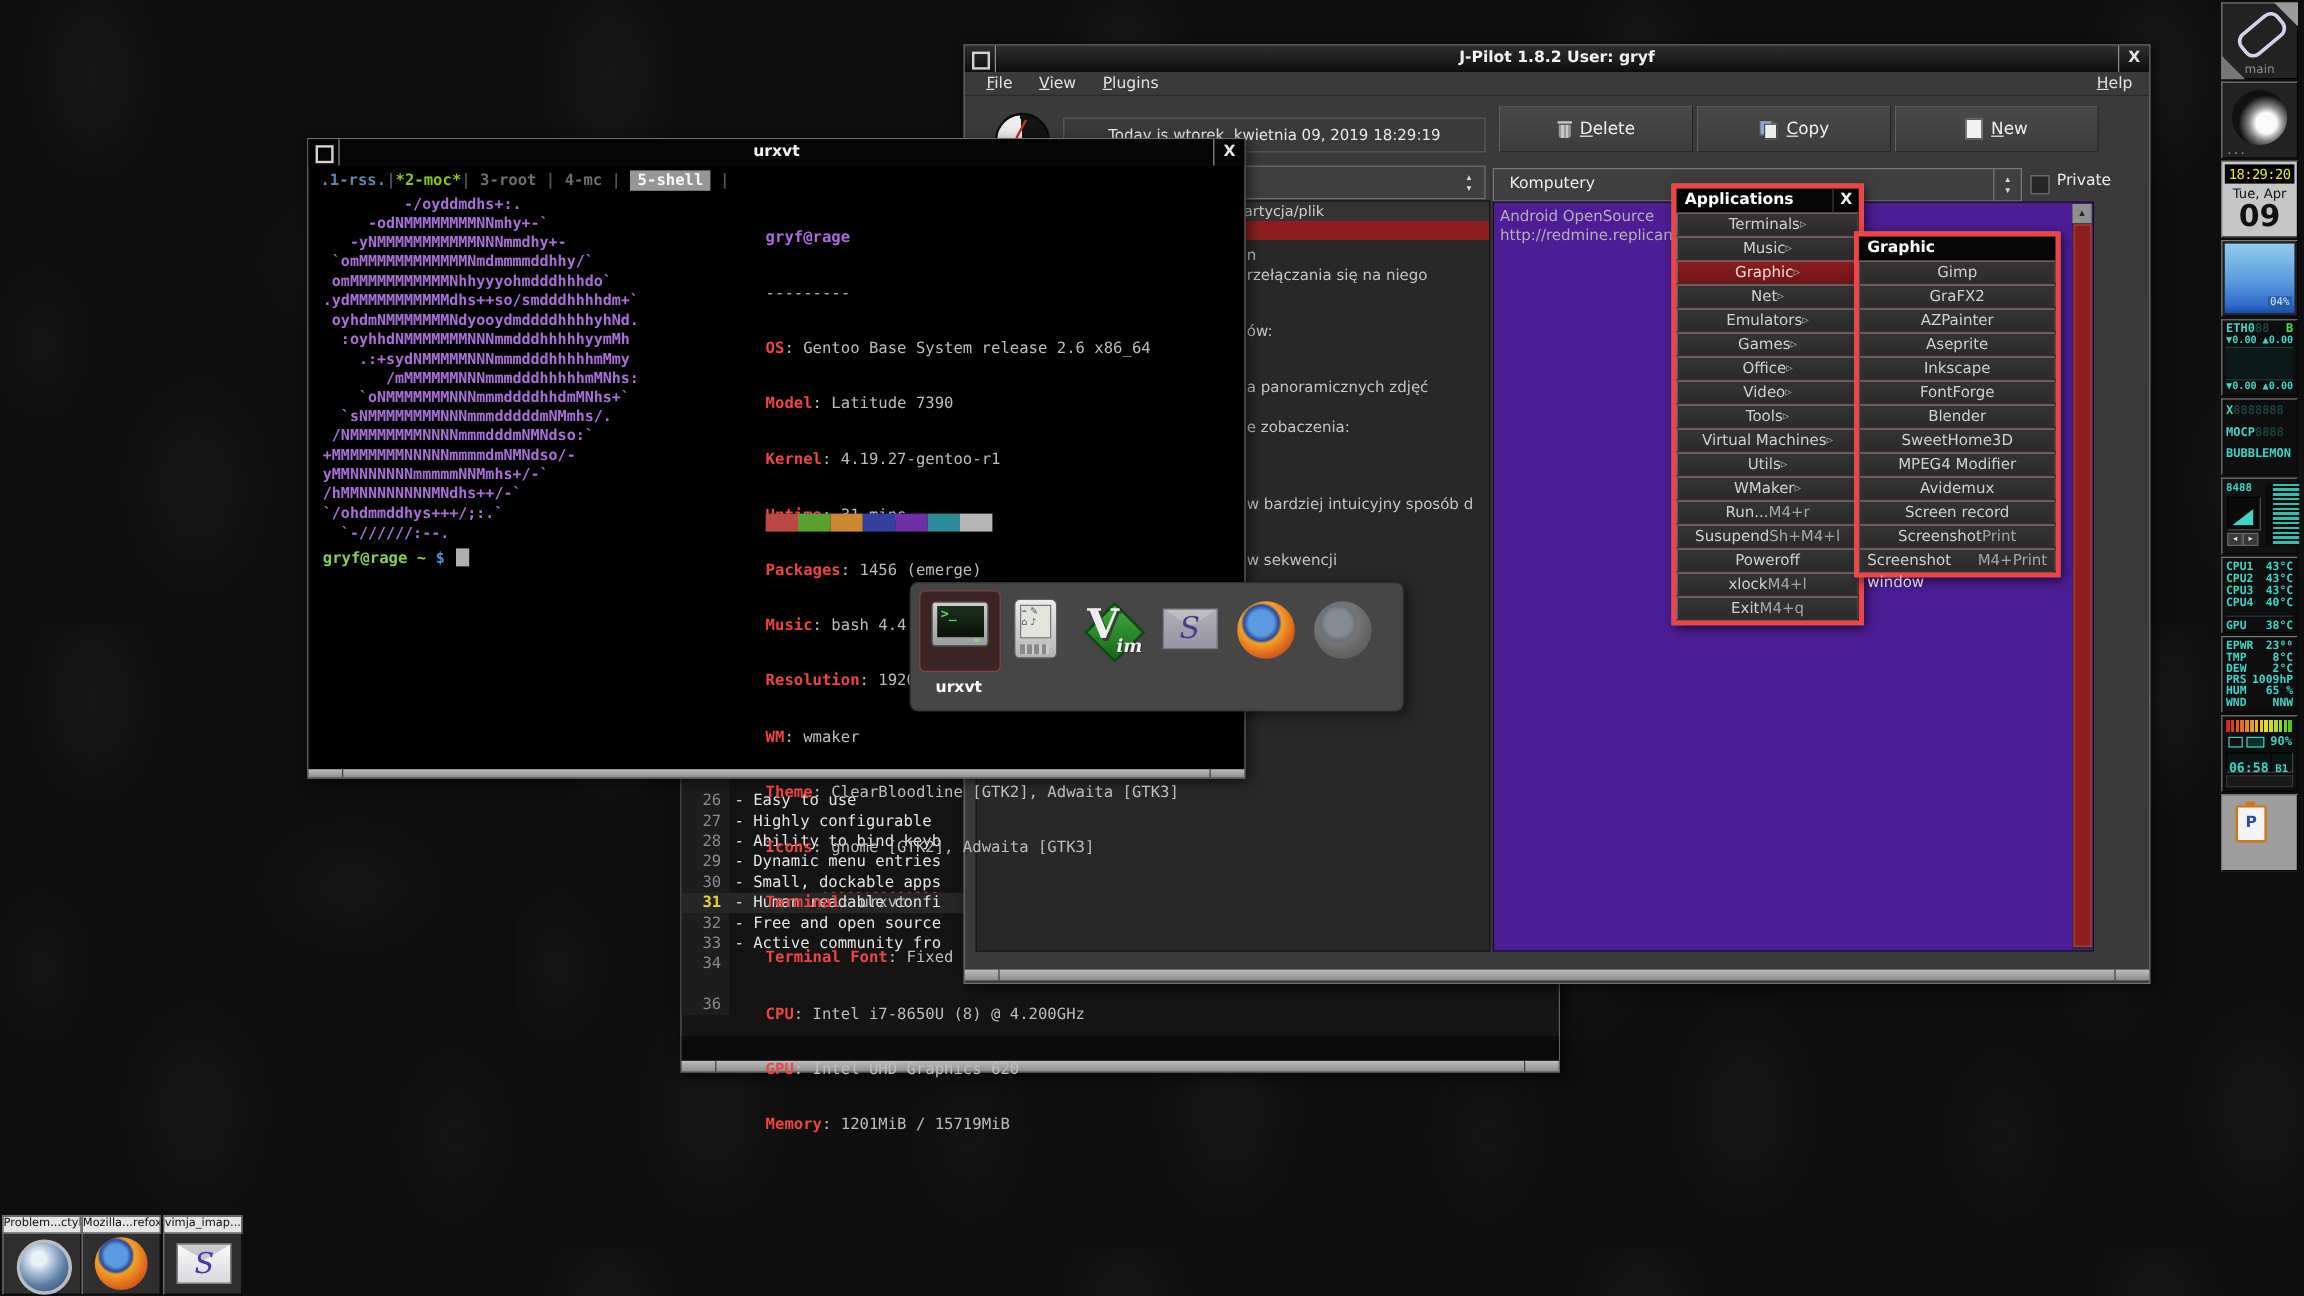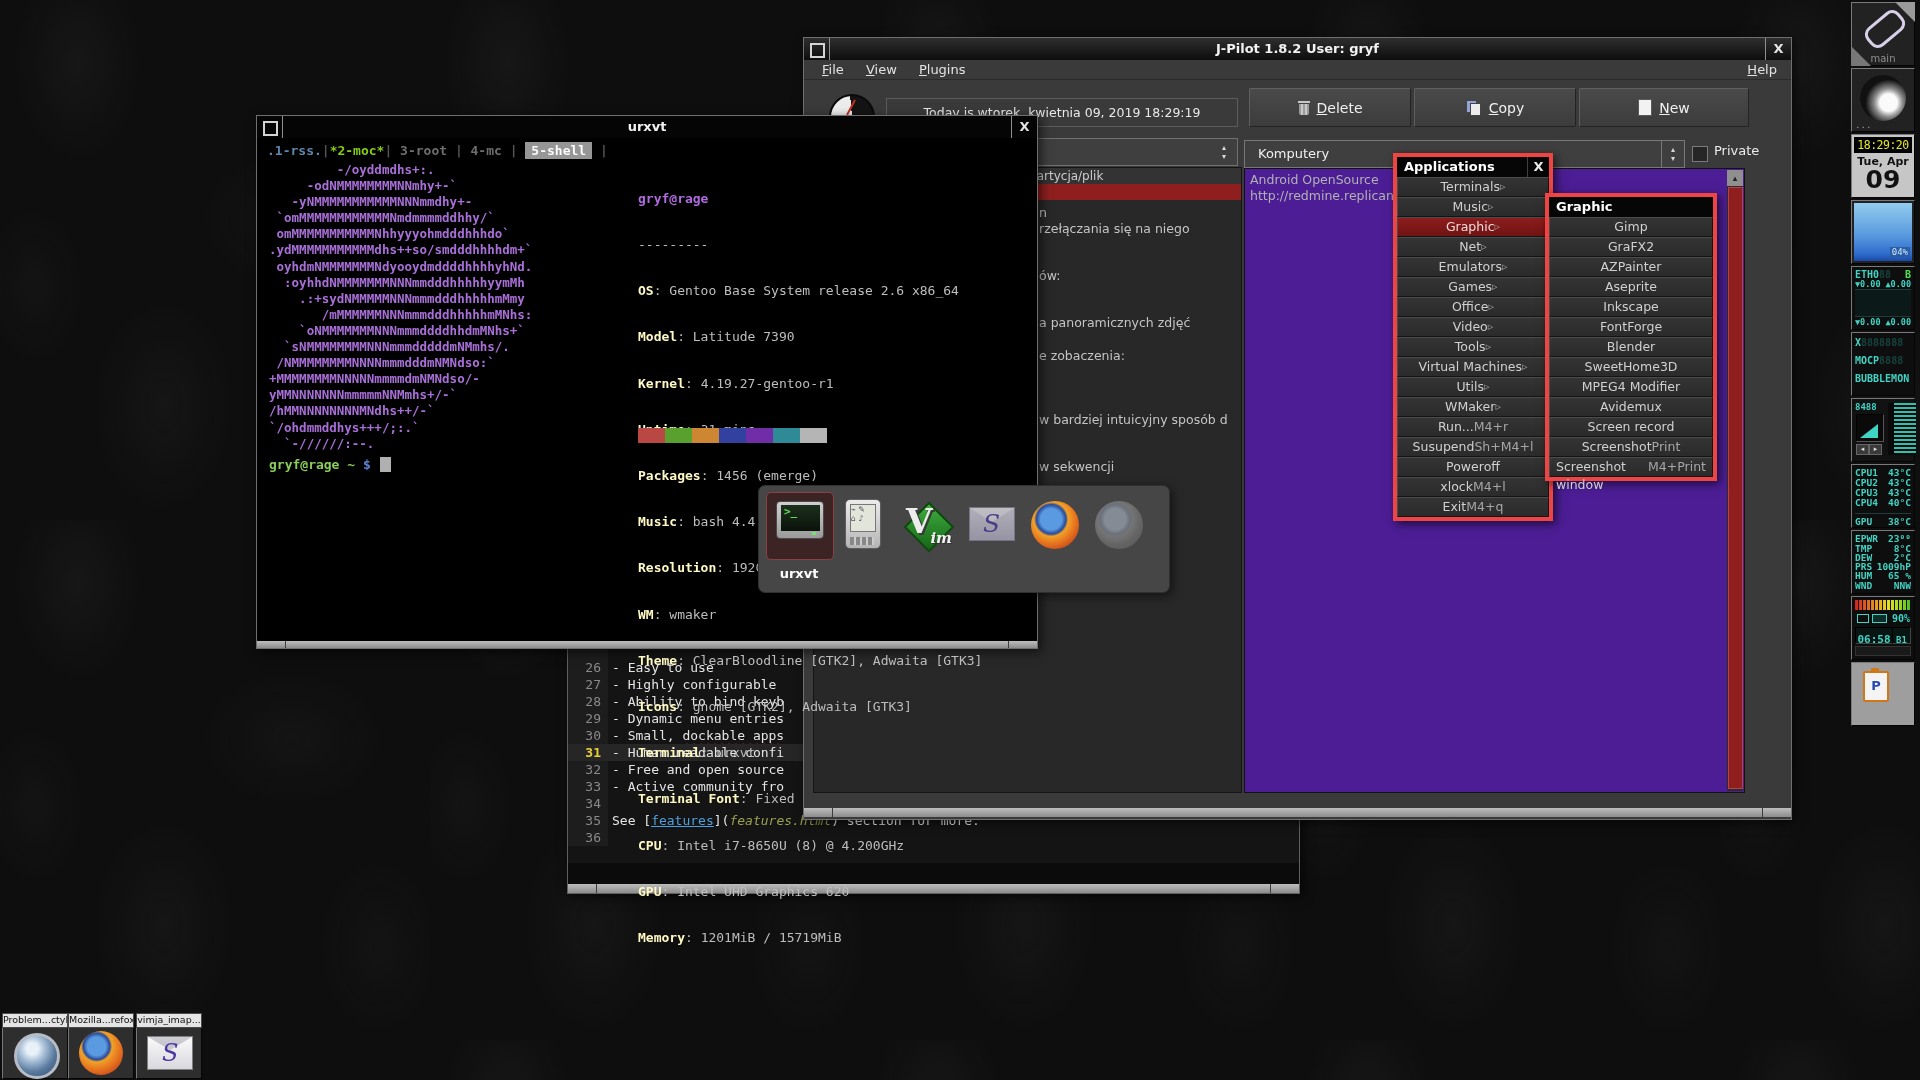--- a/index.html
+++ b/index.html
@@ -34,21 +34,21 @@
   .tabline{position:absolute;left:10px;top:27px;font-size:13px;font-weight:bold;white-space:pre}
   .tabsep{color:#555}
   .tab-rss{color:#5f87ae}.tab-moc{color:#84cc16}.tab-dim{color:#6e6e6e}
   .tab-sel{background:#969696;color:#fafafa;padding:1px 6px}
   #nf-art{position:absolute;left:12px;top:46px;margin:0;font-family:"DejaVu Sans Mono",monospace;
           font-size:12.5px;line-height:16.1px;font-weight:bold;color:#a96fd8;white-space:pre}
   #nf-info{position:absolute;left:381px;top:44px;font-size:13px;line-height:15.4px;white-space:pre}
   #nf-info .hd{color:#b06ae0;font-weight:bold}
   #nf-info .dash{color:#bdbdbd}
   .irow{height:15.4px}
-  .ik{color:#fef9c3;font-weight:bold}
+  .ik{color:#ef4444;font-weight:bold}
   .ik::after{content:": ";color:#bdbdbd;font-weight:normal}
   .iv{color:#bdbdbd}
   #swatches{position:absolute;left:354px;top:312px;display:flex}
   #swatches i{width:27px;height:15px;display:block}
   #prompt{position:absolute;left:12px;top:341px;font-size:13px;font-weight:bold;white-space:pre}
   .pu{color:#8ace5a}.pt{color:#8ace5a}.pd{color:#5f87d7}
   .cursor{display:inline-block;width:11px;height:15px;background:#b0b0b0;vertical-align:-3px;margin-left:9px}
   
   #jpilot{left:803px;top:37px;width:987px;height:781px;background:#3a3a3a}
   #jp-menubar{position:absolute;left:0;right:0;top:22px;height:19px;background:#3a3a3a;
@@ -172,21 +172,21 @@
   #d-clip .clip{position:absolute;left:12px;top:14px;width:36px;height:18px;border:3px solid #d8d0e8;
                 border-radius:9px;transform:rotate(-40deg)}
   #d-clip .lbl{position:absolute;left:0;right:0;bottom:1px;text-align:center;color:#8e8e8e;font-size:10px}
   #d-gnu .sph{position:absolute;left:8px;top:6px;width:46px;height:46px;border-radius:50%;
               background:radial-gradient(circle at 62% 60%,#fafafa 0 22%,#cfcfcf 27%,#8a8a8a 36%,#111 58%)}
   #d-gnu .dots{position:absolute;left:4px;bottom:0;color:#9a9a9a;font-size:11px;letter-spacing:2px}
   #d-clock{background:#c6c6c6}
   #d-clock .ledbar{position:absolute;left:2px;right:2px;top:2px;height:16px;background:#000;
                    color:#e8e82a;font-family:"DejaVu Sans Mono",monospace;font-weight:normal;font-size:11.5px;
                    letter-spacing:-.5px;text-align:center;line-height:16px}
-  #d-clock .wd{position:absolute;left:0;right:0;top:20px;text-align:center;font-weight:bold;font-size:11px;color:#111}
+  #d-clock .wd{position:absolute;left:0;right:0;top:20px;text-align:center;font-weight:normal;font-size:11px;color:#111}
   #d-clock .dy{position:absolute;left:0;right:0;top:32px;text-align:center;font-weight:bold;font-size:25px;color:#111;line-height:26px}
   #d-bub .tank{position:absolute;inset:2px;background:linear-gradient(#92ccee 0%,#5a9ade 55%,#2f6ccc 88%,#1a4aa8 100%)}
   #d-bub .pct{position:absolute;right:4px;bottom:6px;font-family:"DejaVu Sans Mono",monospace;font-size:9px;
               color:#cfe8f8;background:rgba(40,90,160,.85);padding:0 2px}
   #d-net{background:#0e0e0e}
   #d-net .graph{position:absolute;left:3px;right:3px;top:22px;height:26px;background:#0b1a18;
                 border-top:1px solid #1e3c38;border-bottom:1px solid #1e3c38}
   #d-lcd{background:#0e0e0e}
   #d-mix{background:#121212}
   #d-mix .vbox{position:absolute;left:4px;top:15px;width:26px;height:26px;background:#0a0a0a;
@@ -240,21 +240,20 @@
   <div class="gut"></div>
   <div class="erow" style="top:13px"><span class="lnum">26</span><span class="etext">- Easy to use</span></div>
   <div class="erow" style="top:30px"><span class="lnum">27</span><span class="etext">- Highly configurable</span></div>
   <div class="erow" style="top:47px"><span class="lnum">28</span><span class="etext">- Ability to bind keyb</span></div>
   <div class="erow" style="top:64px"><span class="lnum">29</span><span class="etext">- Dynamic menu entries</span></div>
   <div class="erow" style="top:81px"><span class="lnum">30</span><span class="etext"><span>- Small, </span><span class="misspell">dockable apps</span></span></div>
   <div class="erow cur" style="top:98px"><span class="lnum">31</span><span class="etext">- Human readable confi</span></div>
   <div class="erow" style="top:115px"><span class="lnum">32</span><span class="etext">- Free and open source</span></div>
   <div class="erow" style="top:132px"><span class="lnum">33</span><span class="etext">- Active community fro</span></div>
   <div class="erow" style="top:149px"><span class="lnum">34</span><span class="etext"></span></div>
-  <div class="erow" style="top:166px"><span class="lnum">35</span><span class="etext"><span>See [</span><span class="mdlink">features</span><span>](</span><span class="mdfile">features.html</span><span>) section for more.</span></span></div>
   <div class="erow" style="top:183px"><span class="lnum">36</span><span class="etext"></span></div>
   <div id="ecmd"></div>
   <div class="rbar" style="bottom:0">
       <i class="rnL"></i>
       <i class="rnR"></i>
     </div>
 </div>
 
 <div class="win" id="jpilot">
   <div class="tbar">

